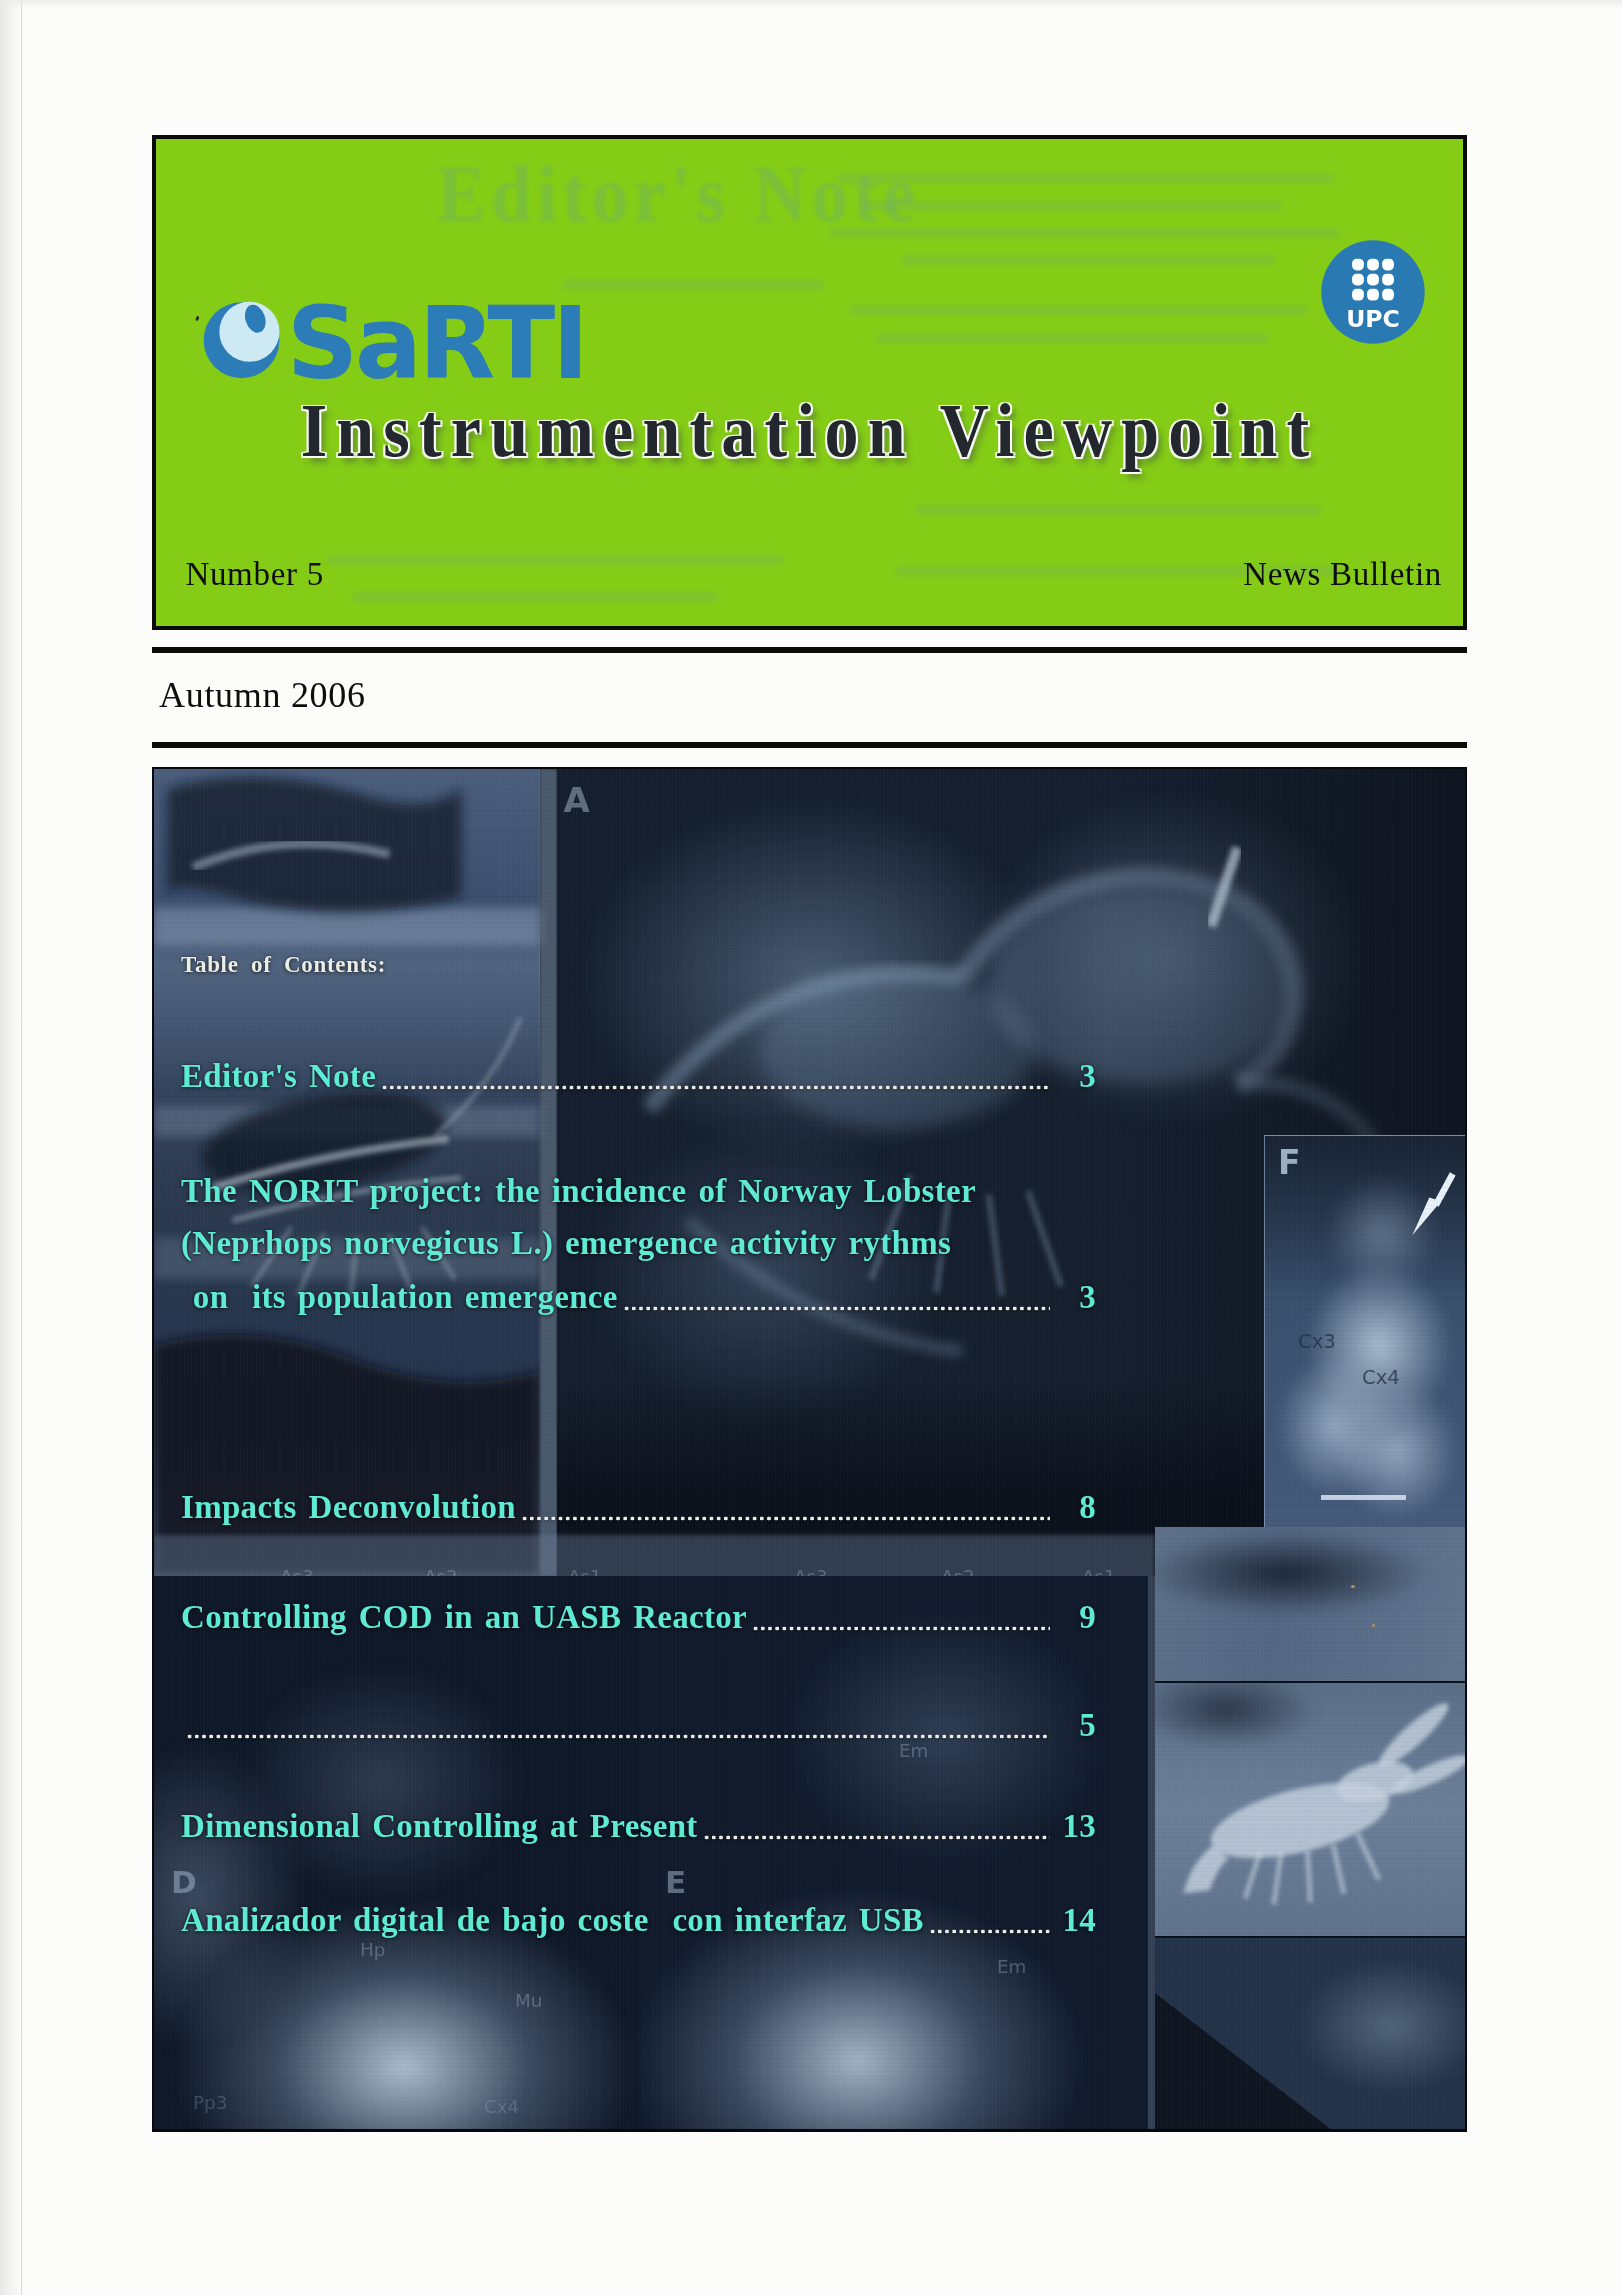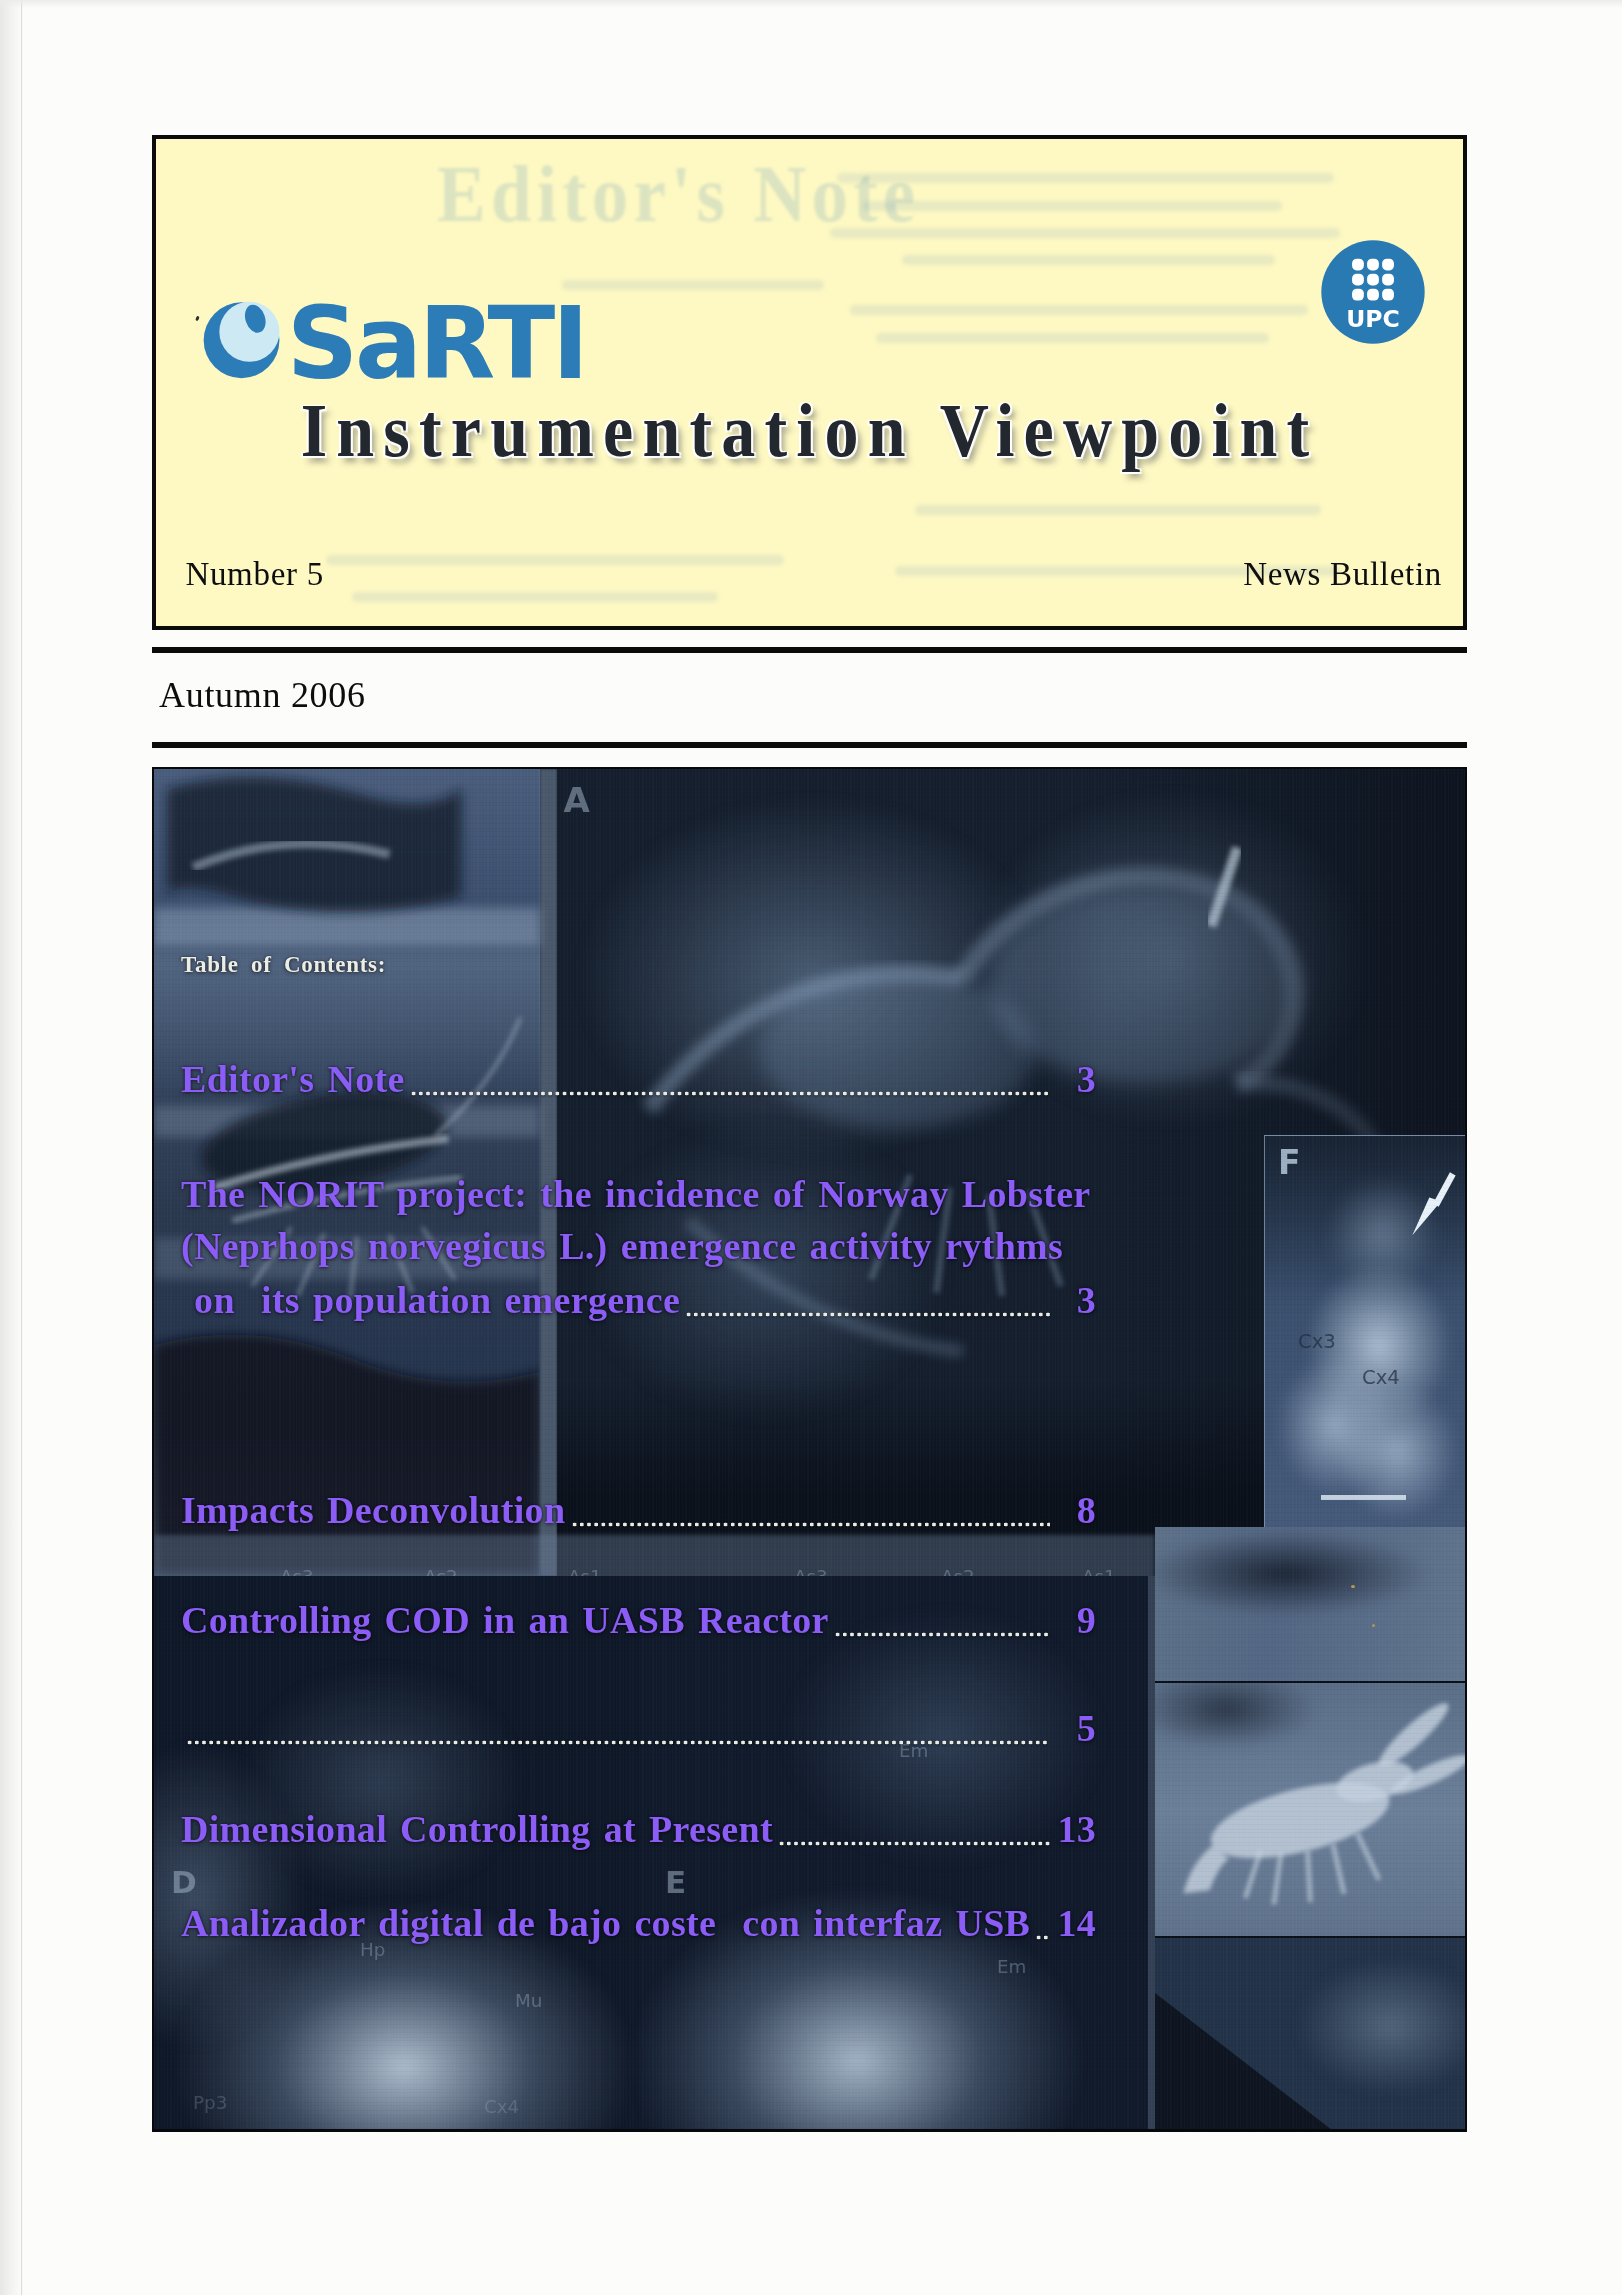--- a/index.html
+++ b/index.html
@@ -7,21 +7,21 @@
   body { position:relative; background:#f8f8f6; font-family:"Liberation Serif", serif; overflow:hidden; }
   .abs { position:absolute; }
 
   
   .edge-left { left:0; top:0; width:22px; height:100%; background:linear-gradient(90deg,#e7e7e5,#f3f3f1 55%,#fbfbfa); border-right:0.7px solid #dcdcd8; }
   .page-body { left:23px; top:0; right:0; bottom:0; background:#fcfcfb; }
   .edge-top { left:0; top:0; width:100%; height:7.9px; background:linear-gradient(180deg,#ececea,rgba(255,255,255,0)); }
   .speck { left:196px; top:316px; width:3.3px; height:4.6px; background:#30302e; border-radius:50%; transform:rotate(24deg); }
 
   
-  .header-box { left:152px; top:135px; width:1315px; height:495px; background:#fef9c3; border:4.6px solid #0b0b0b; overflow:hidden; }
+  .header-box { left:152px; top:135px; width:1315px; height:495px; background:#84cc16; border:4.6px solid #0b0b0b; overflow:hidden; }
   .ghost { color:rgba(96,148,184,0.22); filter:blur(1.6px); font-weight:bold; white-space:nowrap; }
   .ghost-title { left:281px; top:14.4px; font-size:73px; letter-spacing:5.2px; transform:scaleY(1.1); }
   .gline { background:rgba(105,150,180,0.15); filter:blur(2px); border-radius:5.2px; height:9.8px; }
 
   .sarti-logo { left:44px; top:115px; width:419px; height:149px; }
   .upc-logo { left:1164px; top:100px; width:106px; height:106px; }
 
   .page-title { left:0; right:0; top:247px; text-align:center; font-weight:bold; font-size:68px; letter-spacing:9.2px; color:#23272e; transform:scaleY(1.13); transform-origin:top center; white-space:nowrap;
     text-shadow:-2px -1.3px 0 rgba(255,255,255,0.85), 2px -1.3px 0 rgba(255,255,255,0.85), -2px 2px 0 rgba(255,255,255,0.85), 2px 2px 0.7px rgba(255,255,255,0.9), 4.6px 5.2px 5.9px rgba(55,60,70,0.45); }
   .issue-number { left:29.4px; top:417px; font-size:33px; color:#0e0e0e; letter-spacing:0.7px; }
@@ -60,21 +60,21 @@
   .grain { left:0; top:0; width:100%; height:100%; z-index:4; pointer-events:none;
     background:repeating-linear-gradient(90deg, rgba(255,255,255,0.018) 0 1.3px, rgba(0,0,0,0) 1.3px 3.3px),
                repeating-linear-gradient(0deg, rgba(0,0,0,0.028) 0 0.7px, rgba(0,0,0,0) 0.7px 2.6px); }
 
   
   .toc { left:0; top:0; width:100%; height:100%; z-index:10; }
   .toc * { position:absolute; }
   .toc-heading { left:27px; top:183px; font-size:23px; font-weight:bold; color:#eceee6; word-spacing:5.9px; letter-spacing:0.7px; white-space:pre;
     text-shadow:0 1.3px 4.6px rgba(0,0,0,0.6), 0 0 2px rgba(0,0,0,0.45); }
   .toc-row { left:27px; width:915px; display:flex; align-items:stretch; position:absolute; }
-  .toc-line, .toc-label, .toc-pg { position:static; font-size:38px; font-weight:bold; color:#8b5cf6; word-spacing:3.3px; letter-spacing:0.3px; white-space:pre; line-height:1.25;
+  .toc-line, .toc-label, .toc-pg { position:static; font-size:33px; font-weight:bold; color:#5eead4; word-spacing:3.3px; letter-spacing:0.3px; white-space:pre; line-height:1.25;
     text-shadow:0 1.3px 4.6px rgba(0,0,0,0.6), 0 0 2px rgba(0,0,0,0.45); }
   .toc-plain { left:27px; position:absolute; }
   .leader { position:static; flex:1 1 auto; align-self:flex-end; height:7.9px; margin:0 3.9px 5.9px 5.2px;
     background-image:radial-gradient(circle, #eaebe2 1.8px, rgba(0,0,0,0) 2.2px);
     background-size:7.2px 7.2px; background-repeat:repeat-x; background-position:left center;
     filter:drop-shadow(0 1.3px 1.3px rgba(0,0,0,0.5)); }
   .toc-pg { text-align:right; min-width:42px; }
 </style>
 </head>
 <body>

